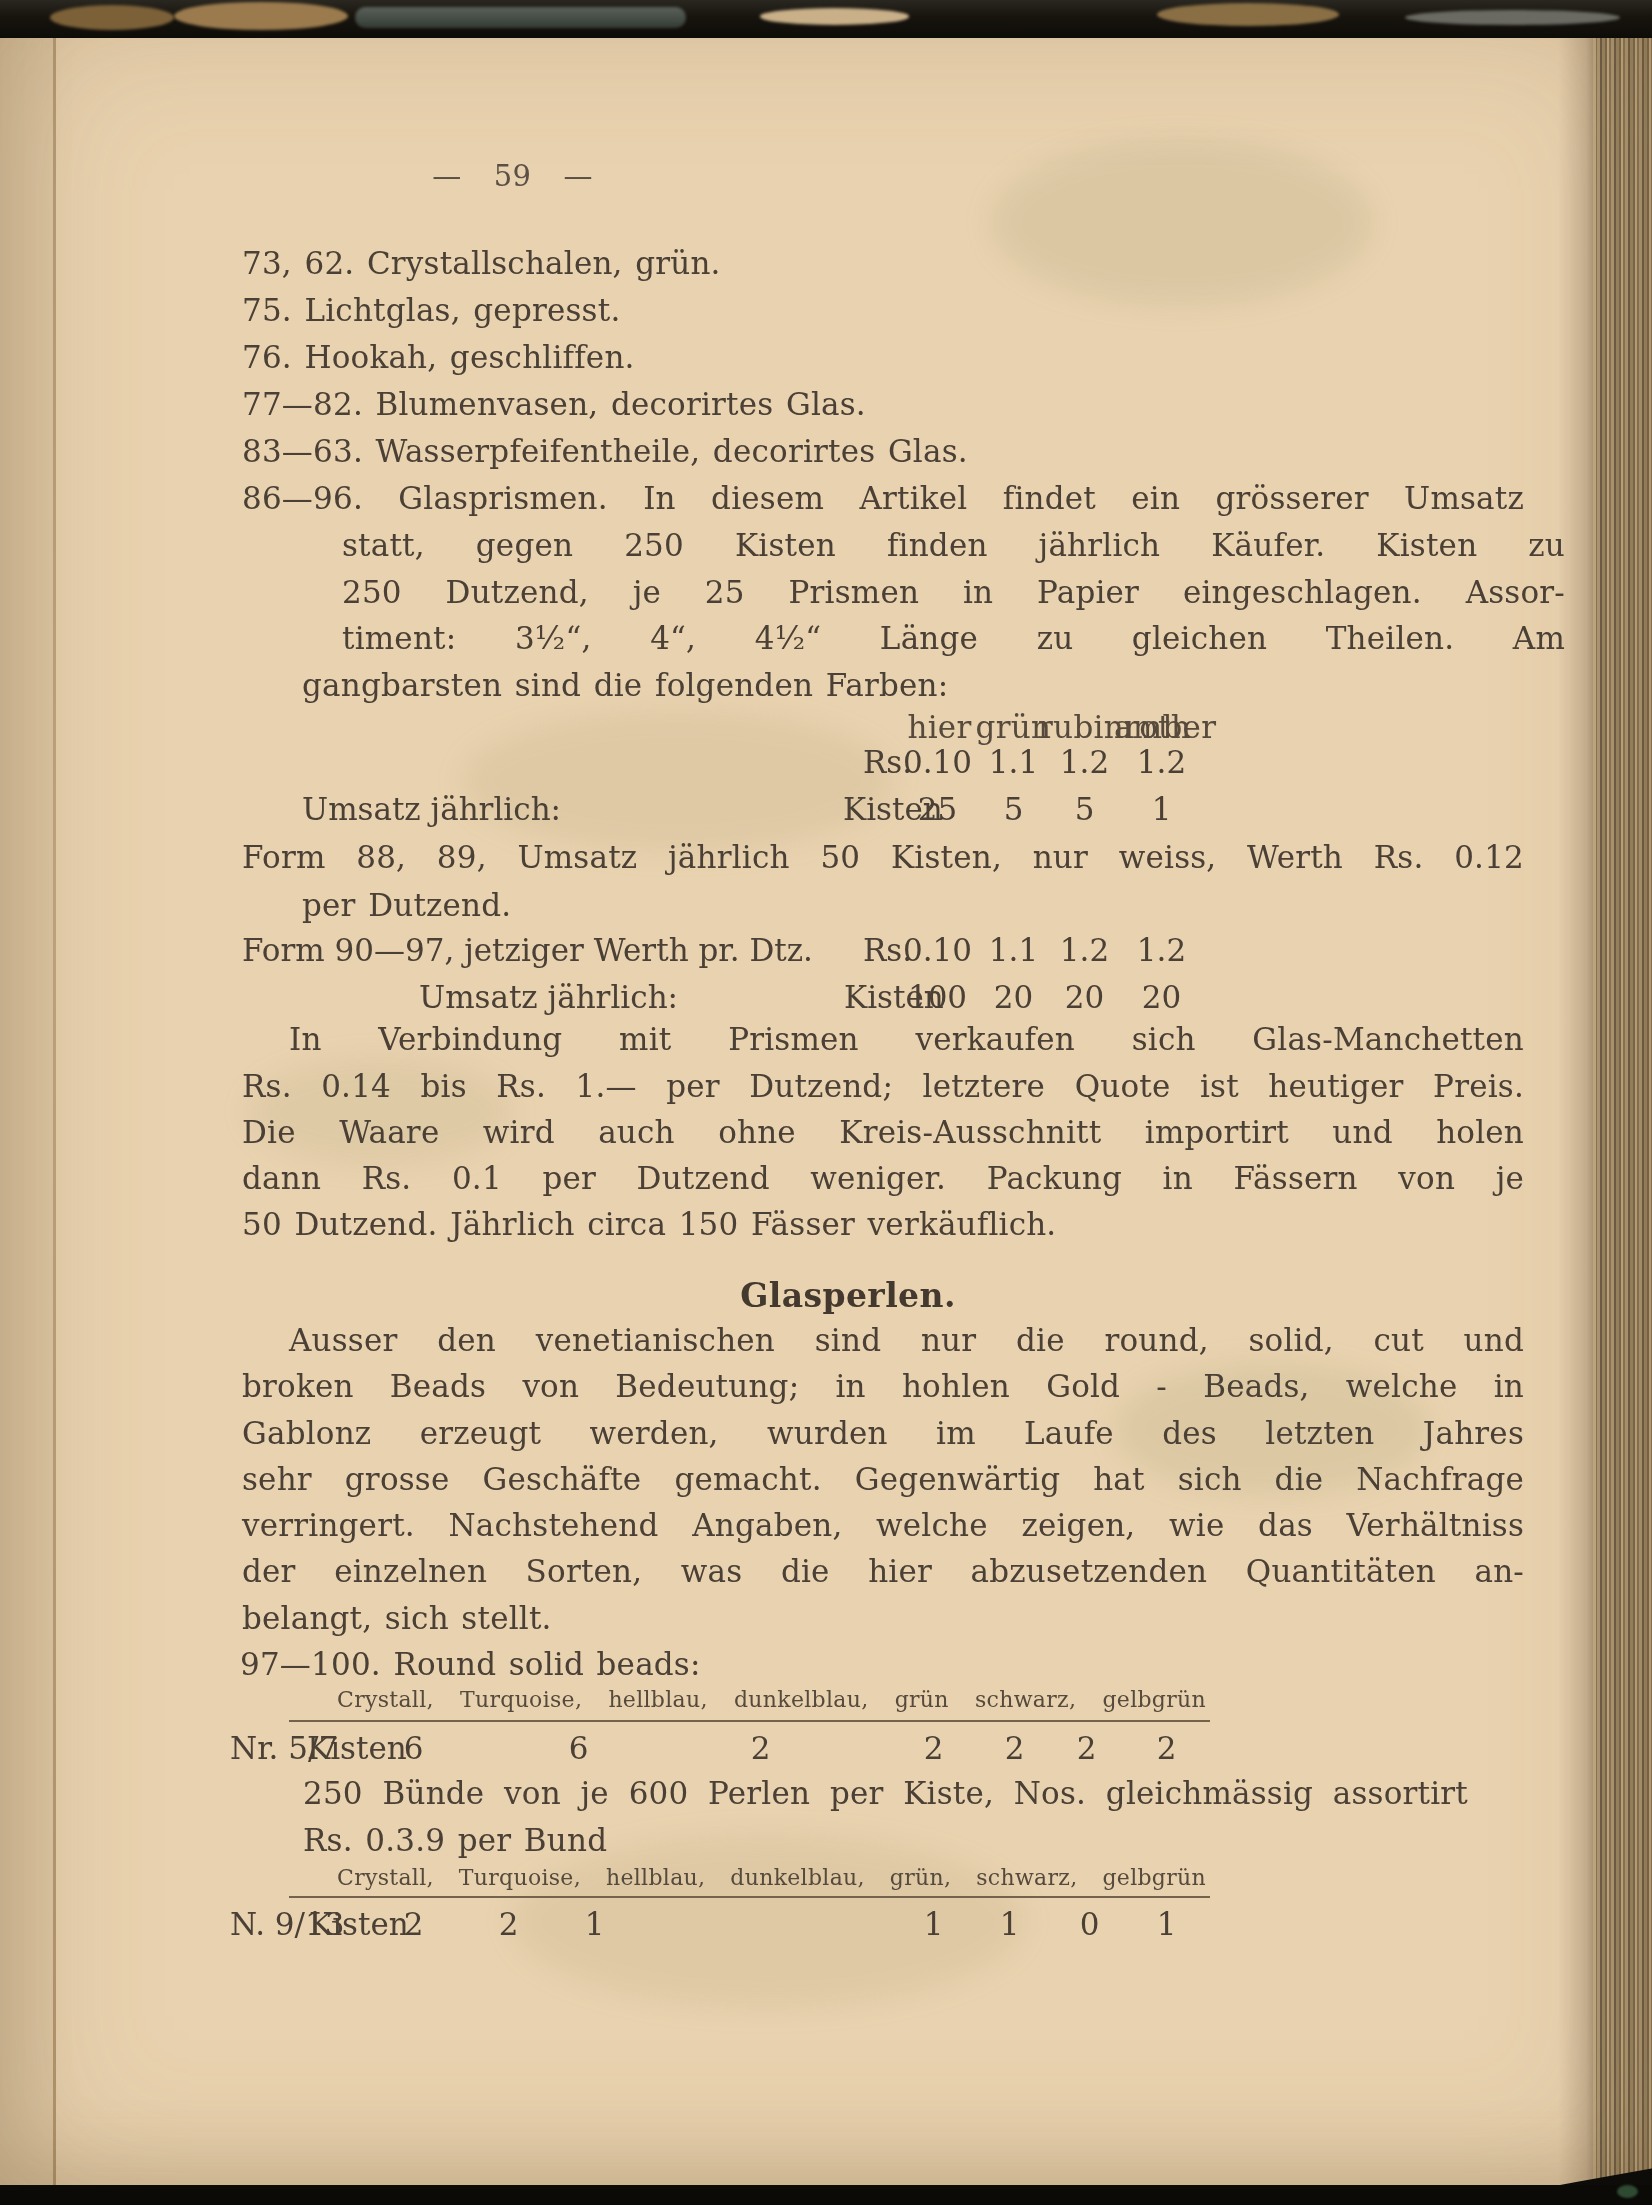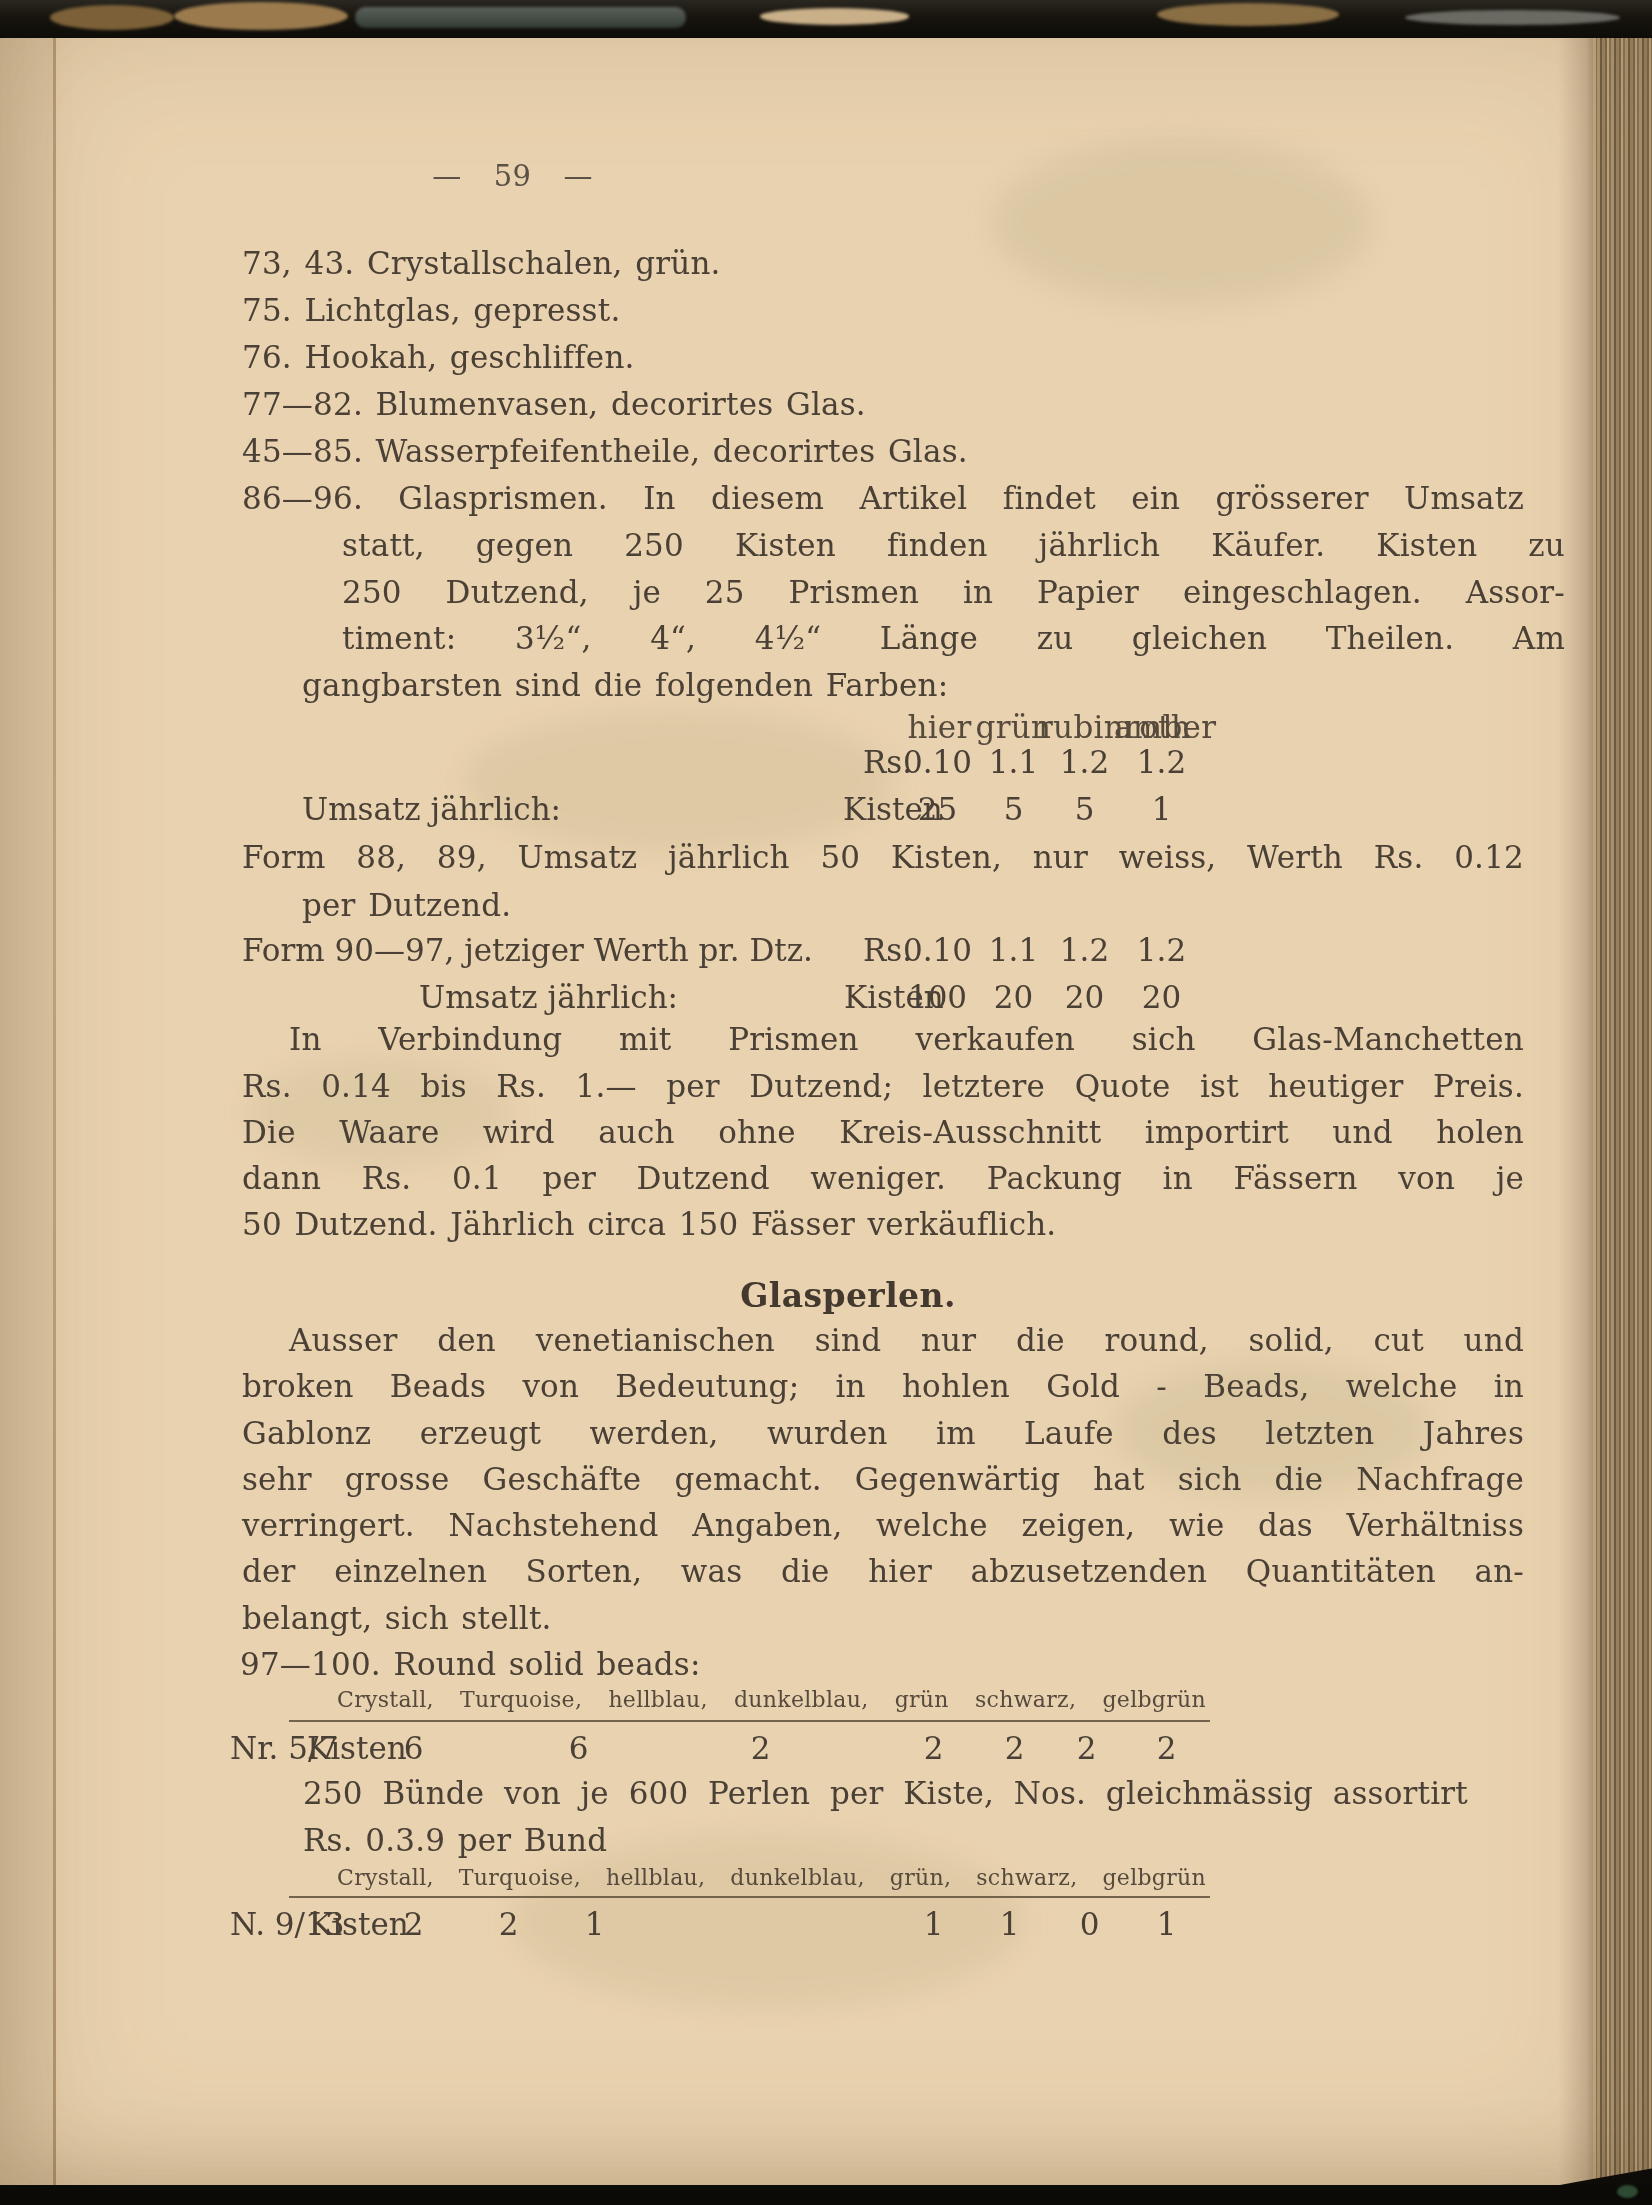--- a/index.html
+++ b/index.html
@@ -72,37 +72,37 @@
 <div class="ghost" style="left:512px;top:1834px;width:512px;height:174px;background:rgba(160,148,104,.13);"></div>
 <div class="ghost" style="left:248px;top:1058px;width:264px;height:107px;background:rgba(158,150,108,.12);"></div>
 
 <div class="line pgnum" style="top:159px;left:347px;width:331px;">
   <span>—</span>
   <span>59</span>
   <span>—</span>
 </div>
 
 <div class="line" style="top:245px;left:242px;">
-  <span>73, 43.</span>
+  <span>73, 62.</span>
   <span>Crystallschalen, grün.</span>
 </div>
 <div class="line" style="top:292px;left:242px;">
   <span>75.</span>
   <span>Lichtglas, gepresst.</span>
 </div>
 <div class="line" style="top:339px;left:242px;">
   <span>76.</span>
   <span>Hookah, geschliffen.</span>
 </div>
 <div class="line" style="top:386px;left:242px;text-align:right;">
   <span>77—82.</span>
   <span>Blumenvasen, decorirtes Glas.</span>
 </div>
 <div class="line" style="top:433px;left:242px;">
-  <span>45—85.</span>
+  <span>83—63.</span>
   <span>Wasserpfeifentheile, decorirtes Glas.</span>
 </div>
 
 <div class="line just w-full" style="top:480px;left:242px;">
   <span>86—96.</span>
   <span>Glasprismen. In diesem Artikel findet ein grösserer Umsatz</span>
 </div>
 <div class="line just w-ind" style="top:527px;left:302px;">statt, gegen 250 Kisten finden jährlich Käufer. Kisten zu</div>
 <div class="line just w-ind" style="top:574px;left:302px;">250 Dutzend, je 25 Prismen in Papier eingeschlagen. Assor-</div>
 <div class="line just w-ind" style="top:620px;left:302px;">timent: 3¹⁄₂“, 4“, 4¹⁄₂“ Länge zu gleichen Theilen. Am</div>

